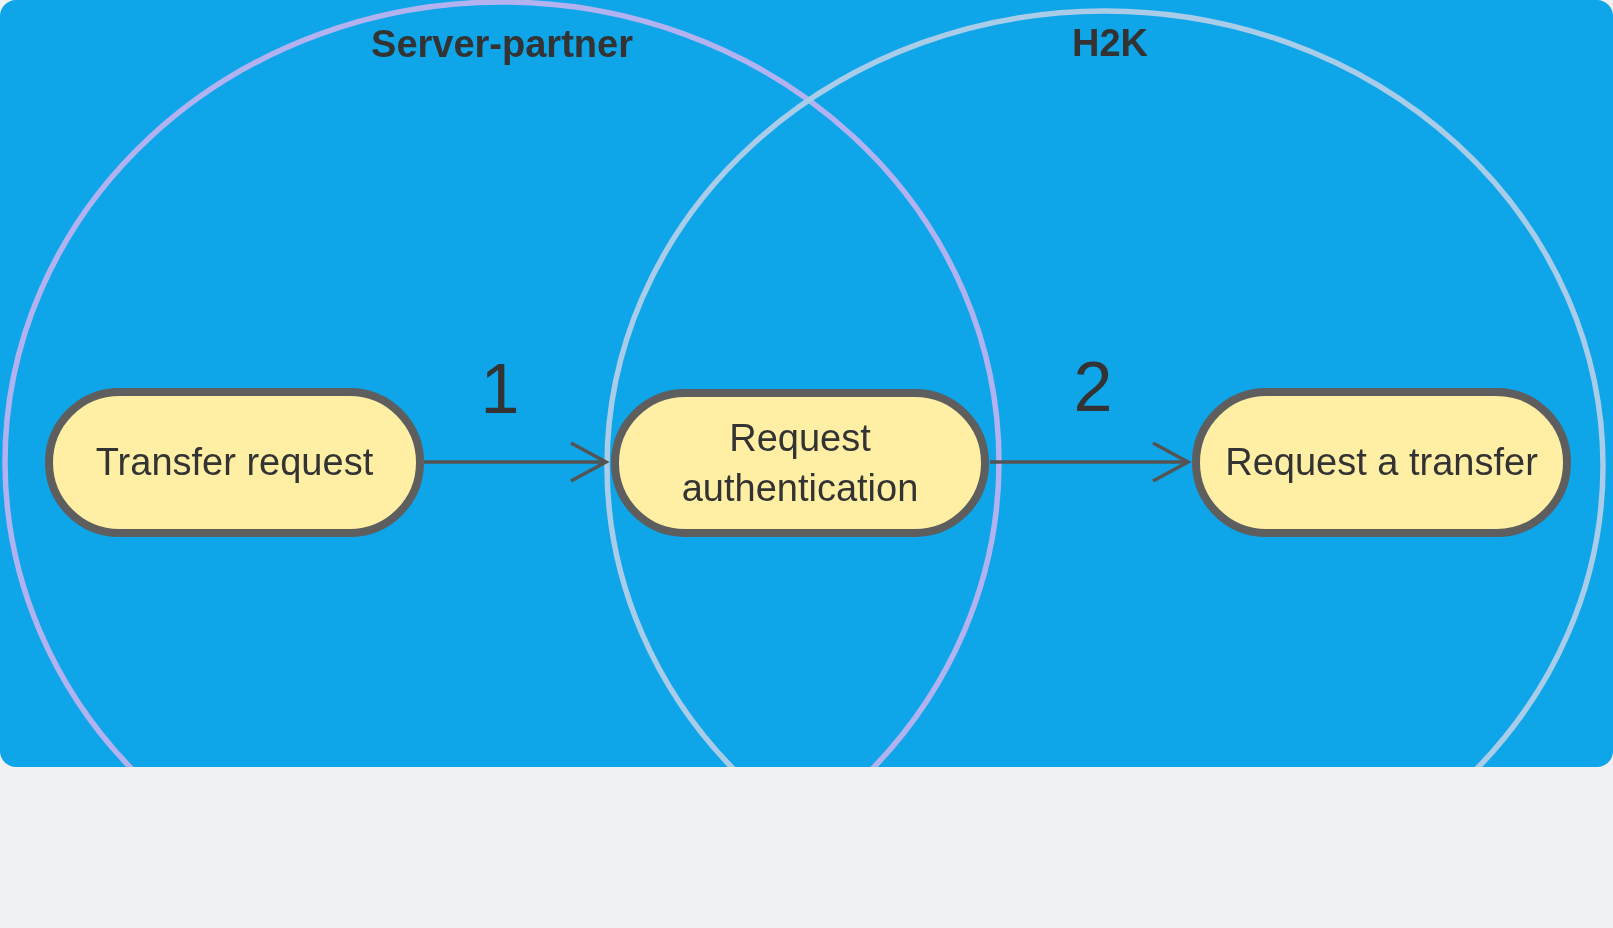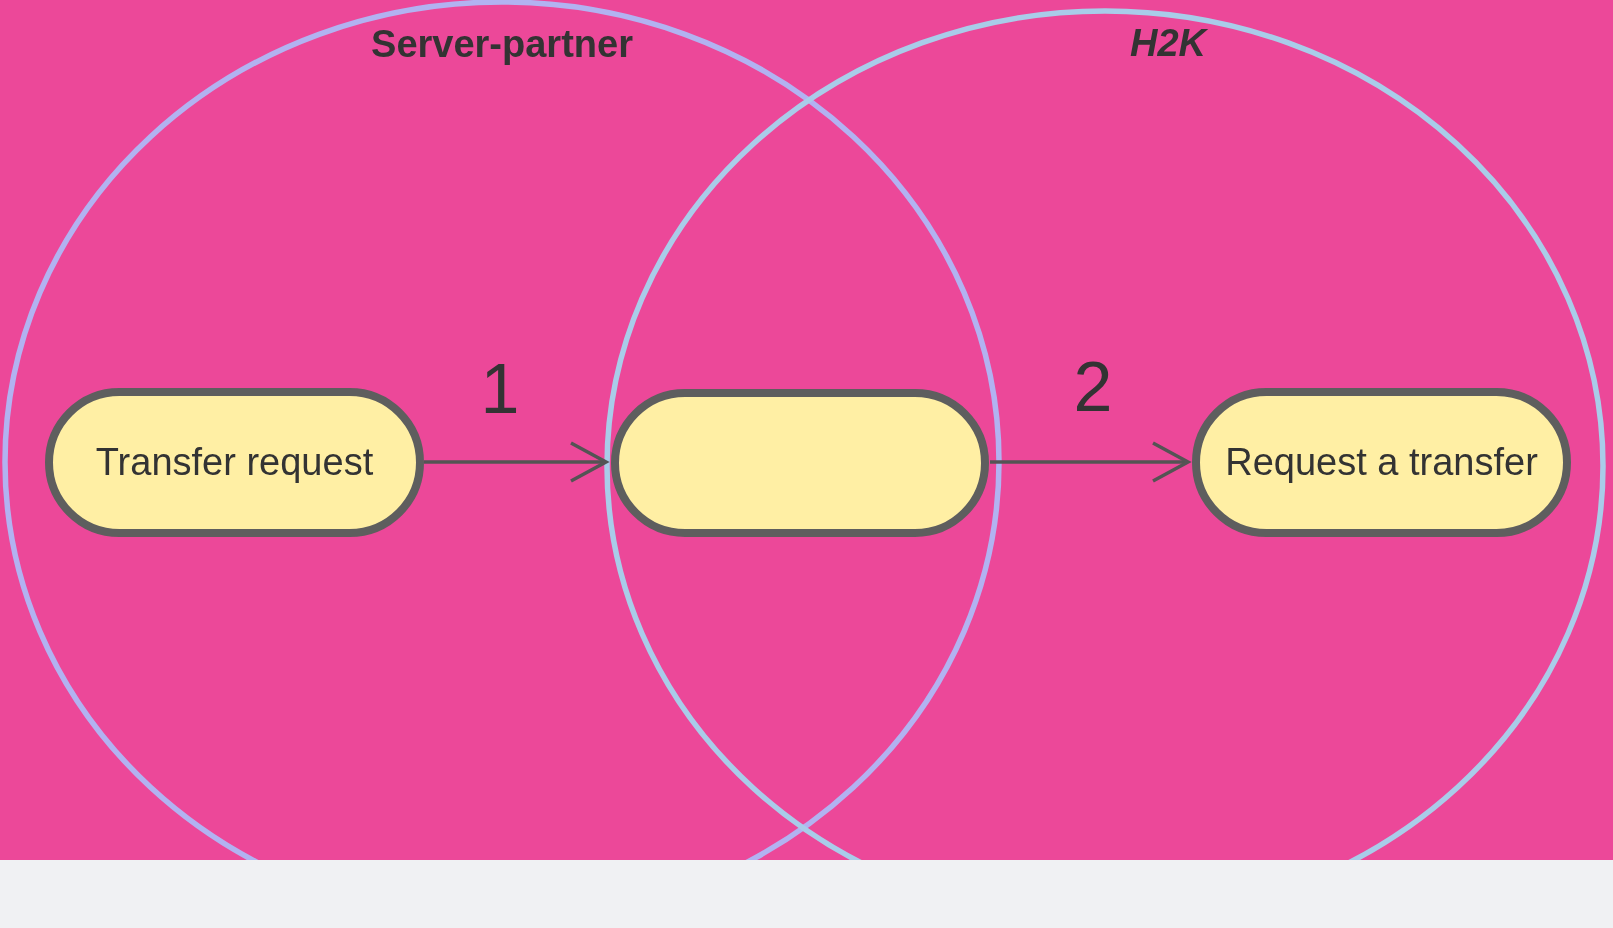--- a/index.html
+++ b/index.html
@@ -7,23 +7,24 @@
     margin: 0;
     padding: 0;
   }
   body {
     background: #f0f1f3;
     font-family: "Liberation Sans", sans-serif;
   }
   .canvas {
     position: relative;
     width: 1613px;
-    height: 860px;
-    background: #ec4899;
+    height: 767px;
+    background: #0ea5e9;
     overflow: hidden;
+    border-radius: 16px;
   }
   svg.layer {
     position: absolute;
     left: 0;
     top: 0;
     width: 1613px;
     height: 928px;
     display: block;
   }
   .overlay {
@@ -42,24 +43,23 @@
     text-align: center;
     line-height: 1.1;
     white-space: nowrap;
   }
   .group-label.server-partner {
     left: 302px;
     top: 24px;
     width: 400px;
   }
   .group-label.h2k {
-    left: 1018px;
+    left: 960px;
     top: 23px;
     width: 300px;
-    font-style: italic;
   }
   .node-label {
     position: absolute;
     display: flex;
     align-items: center;
     justify-content: center;
     text-align: center;
     font-size: 38px;
     line-height: 1.32;
     color: #333333;
@@ -101,19 +101,20 @@
     <rect x="49" y="392" width="371" height="141" rx="70.5" ry="70.5" stroke-width="8" fill="#ffefa4" stroke="#5e5e5e"></rect>
     <rect x="615" y="393" width="370" height="140" rx="70" ry="70" stroke-width="8" fill="#ffefa4" stroke="#5e5e5e"></rect>
     <rect x="1196" y="392" width="371" height="141" rx="70.5" ry="70.5" stroke-width="8" fill="#ffefa4" stroke="#5e5e5e"></rect>
   </svg>
 
   <div class="overlay">
     <div class="group-label server-partner">Server-partner</div>
     <div class="group-label h2k">H2K</div>
 
     <div class="node-label n1">Transfer request</div>
+    <div class="node-label n2">Request authentication</div>
     <div class="node-label n3">Request a transfer</div>
 
     <div class="edge-label e1">1</div>
     <div class="edge-label e2">2</div>
   </div>
 
 </div>
 
 </body></html>

